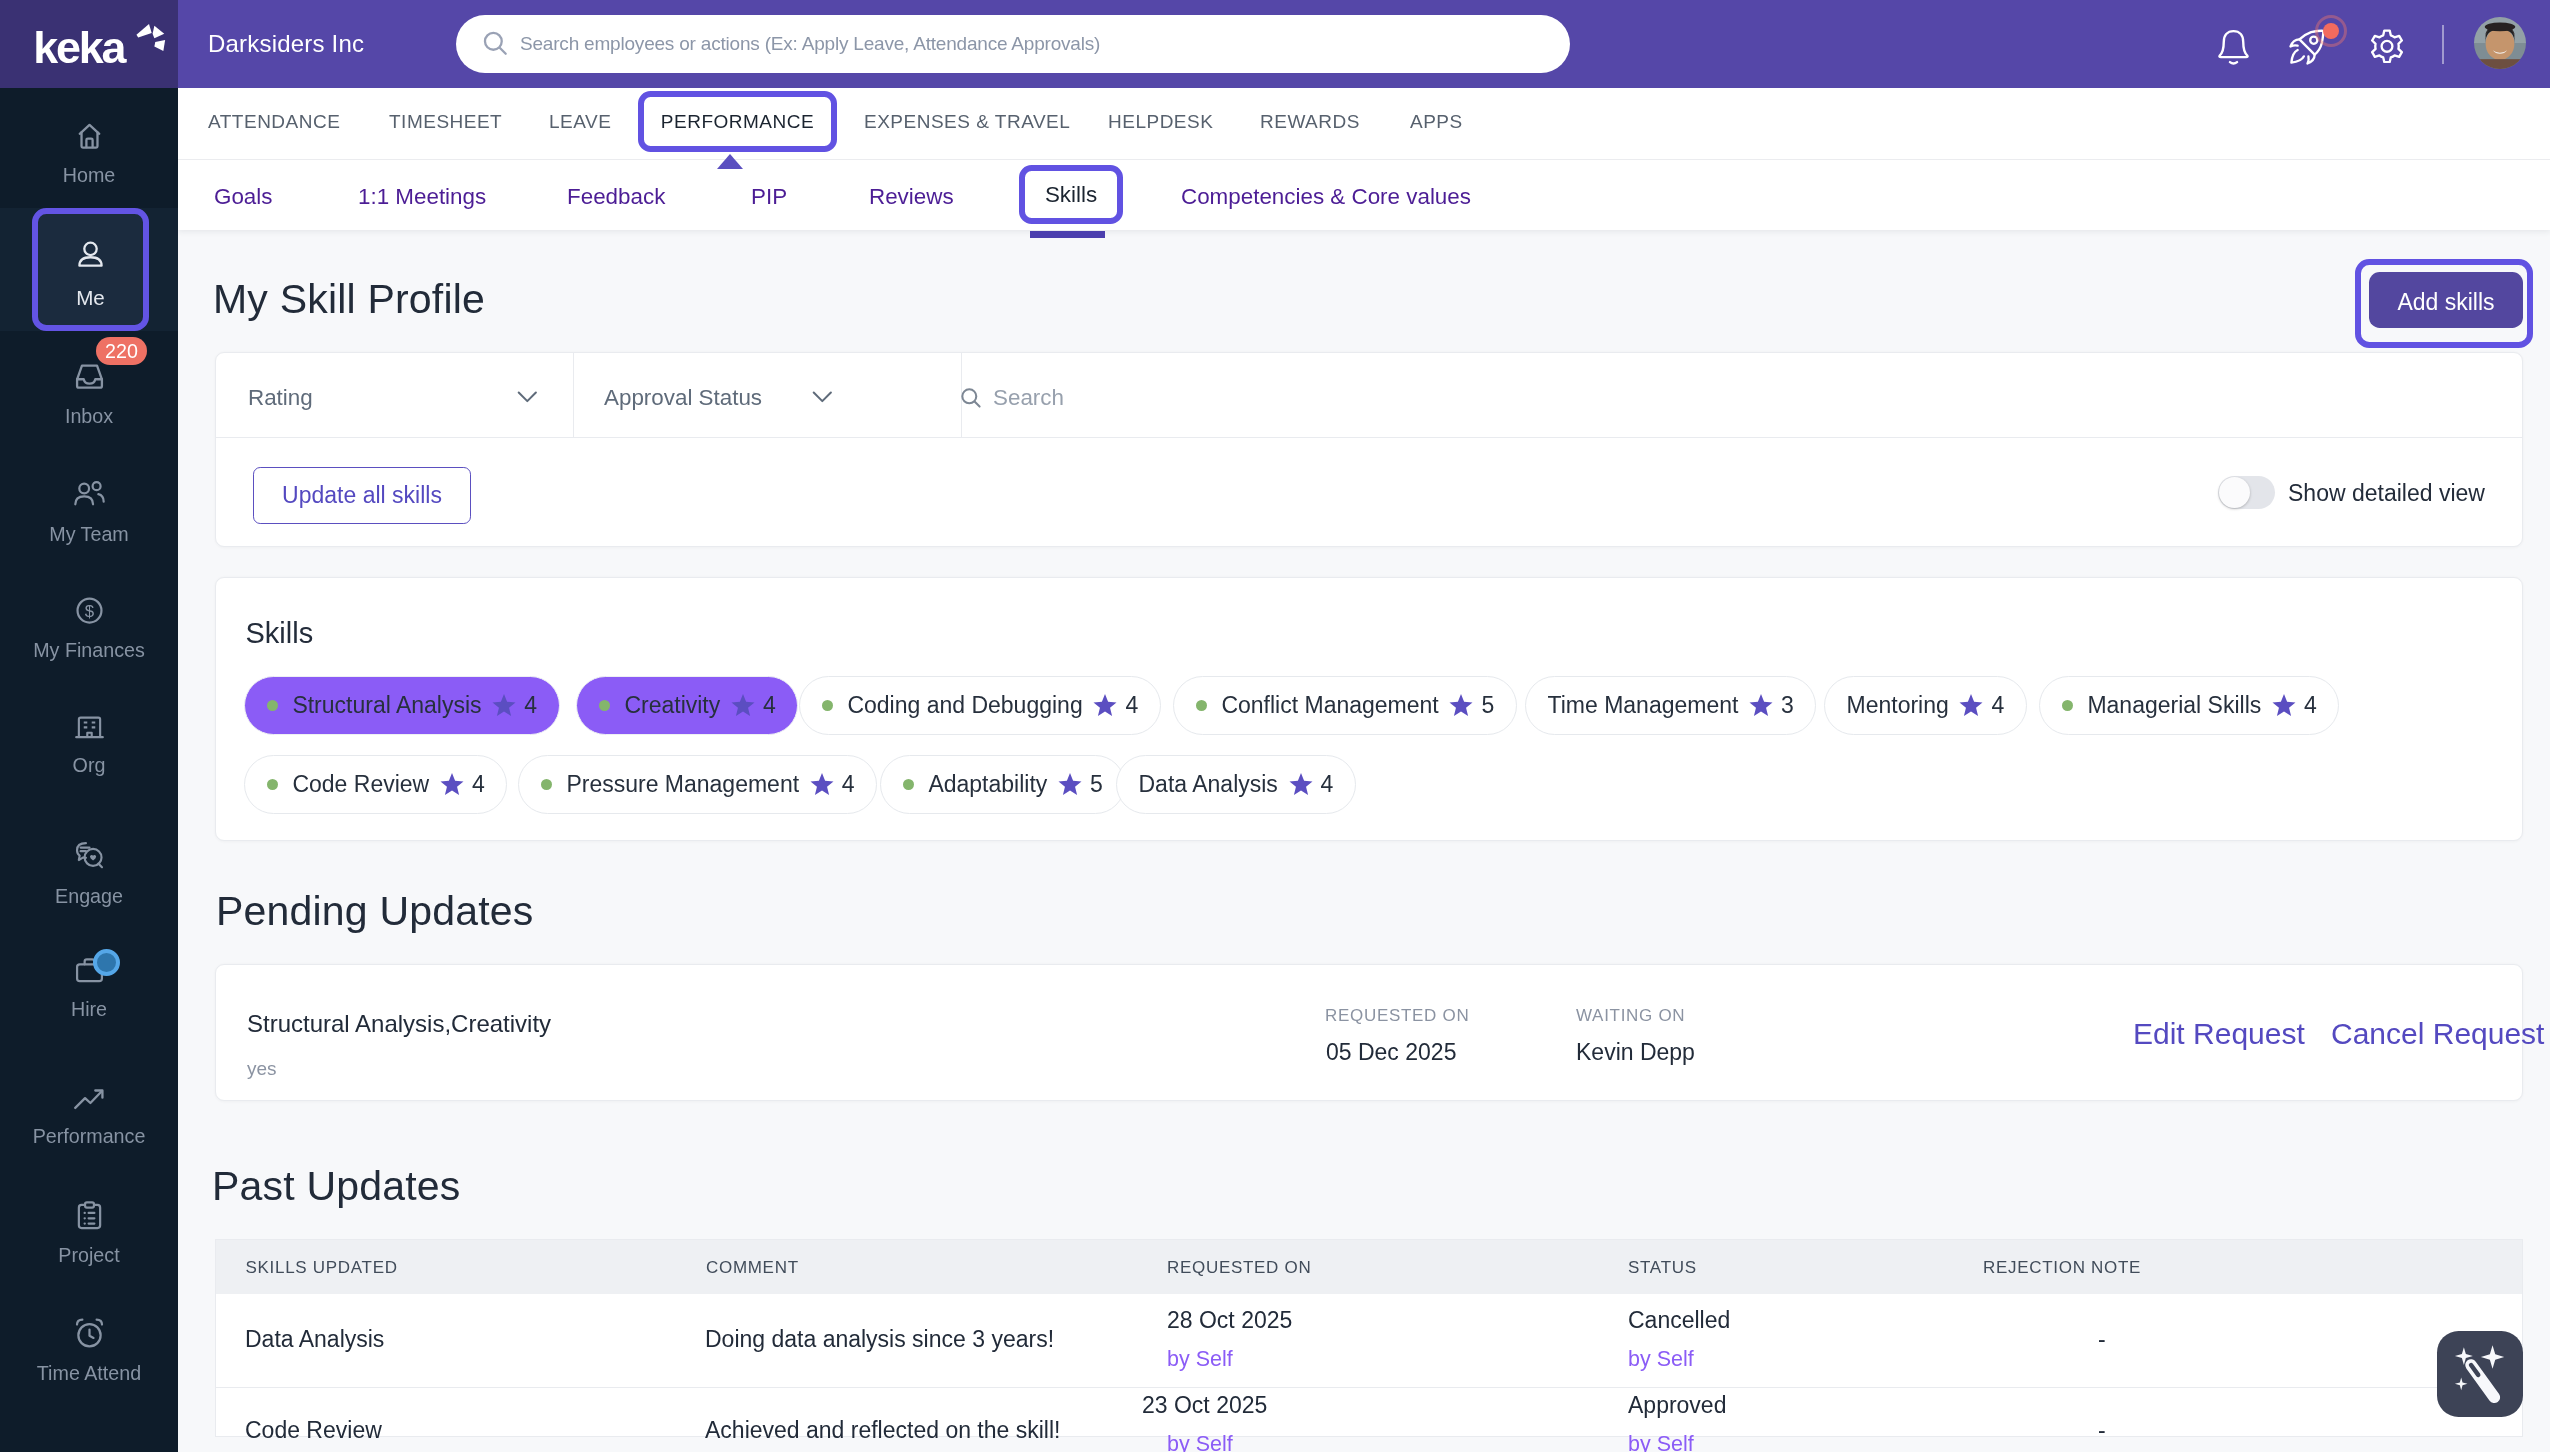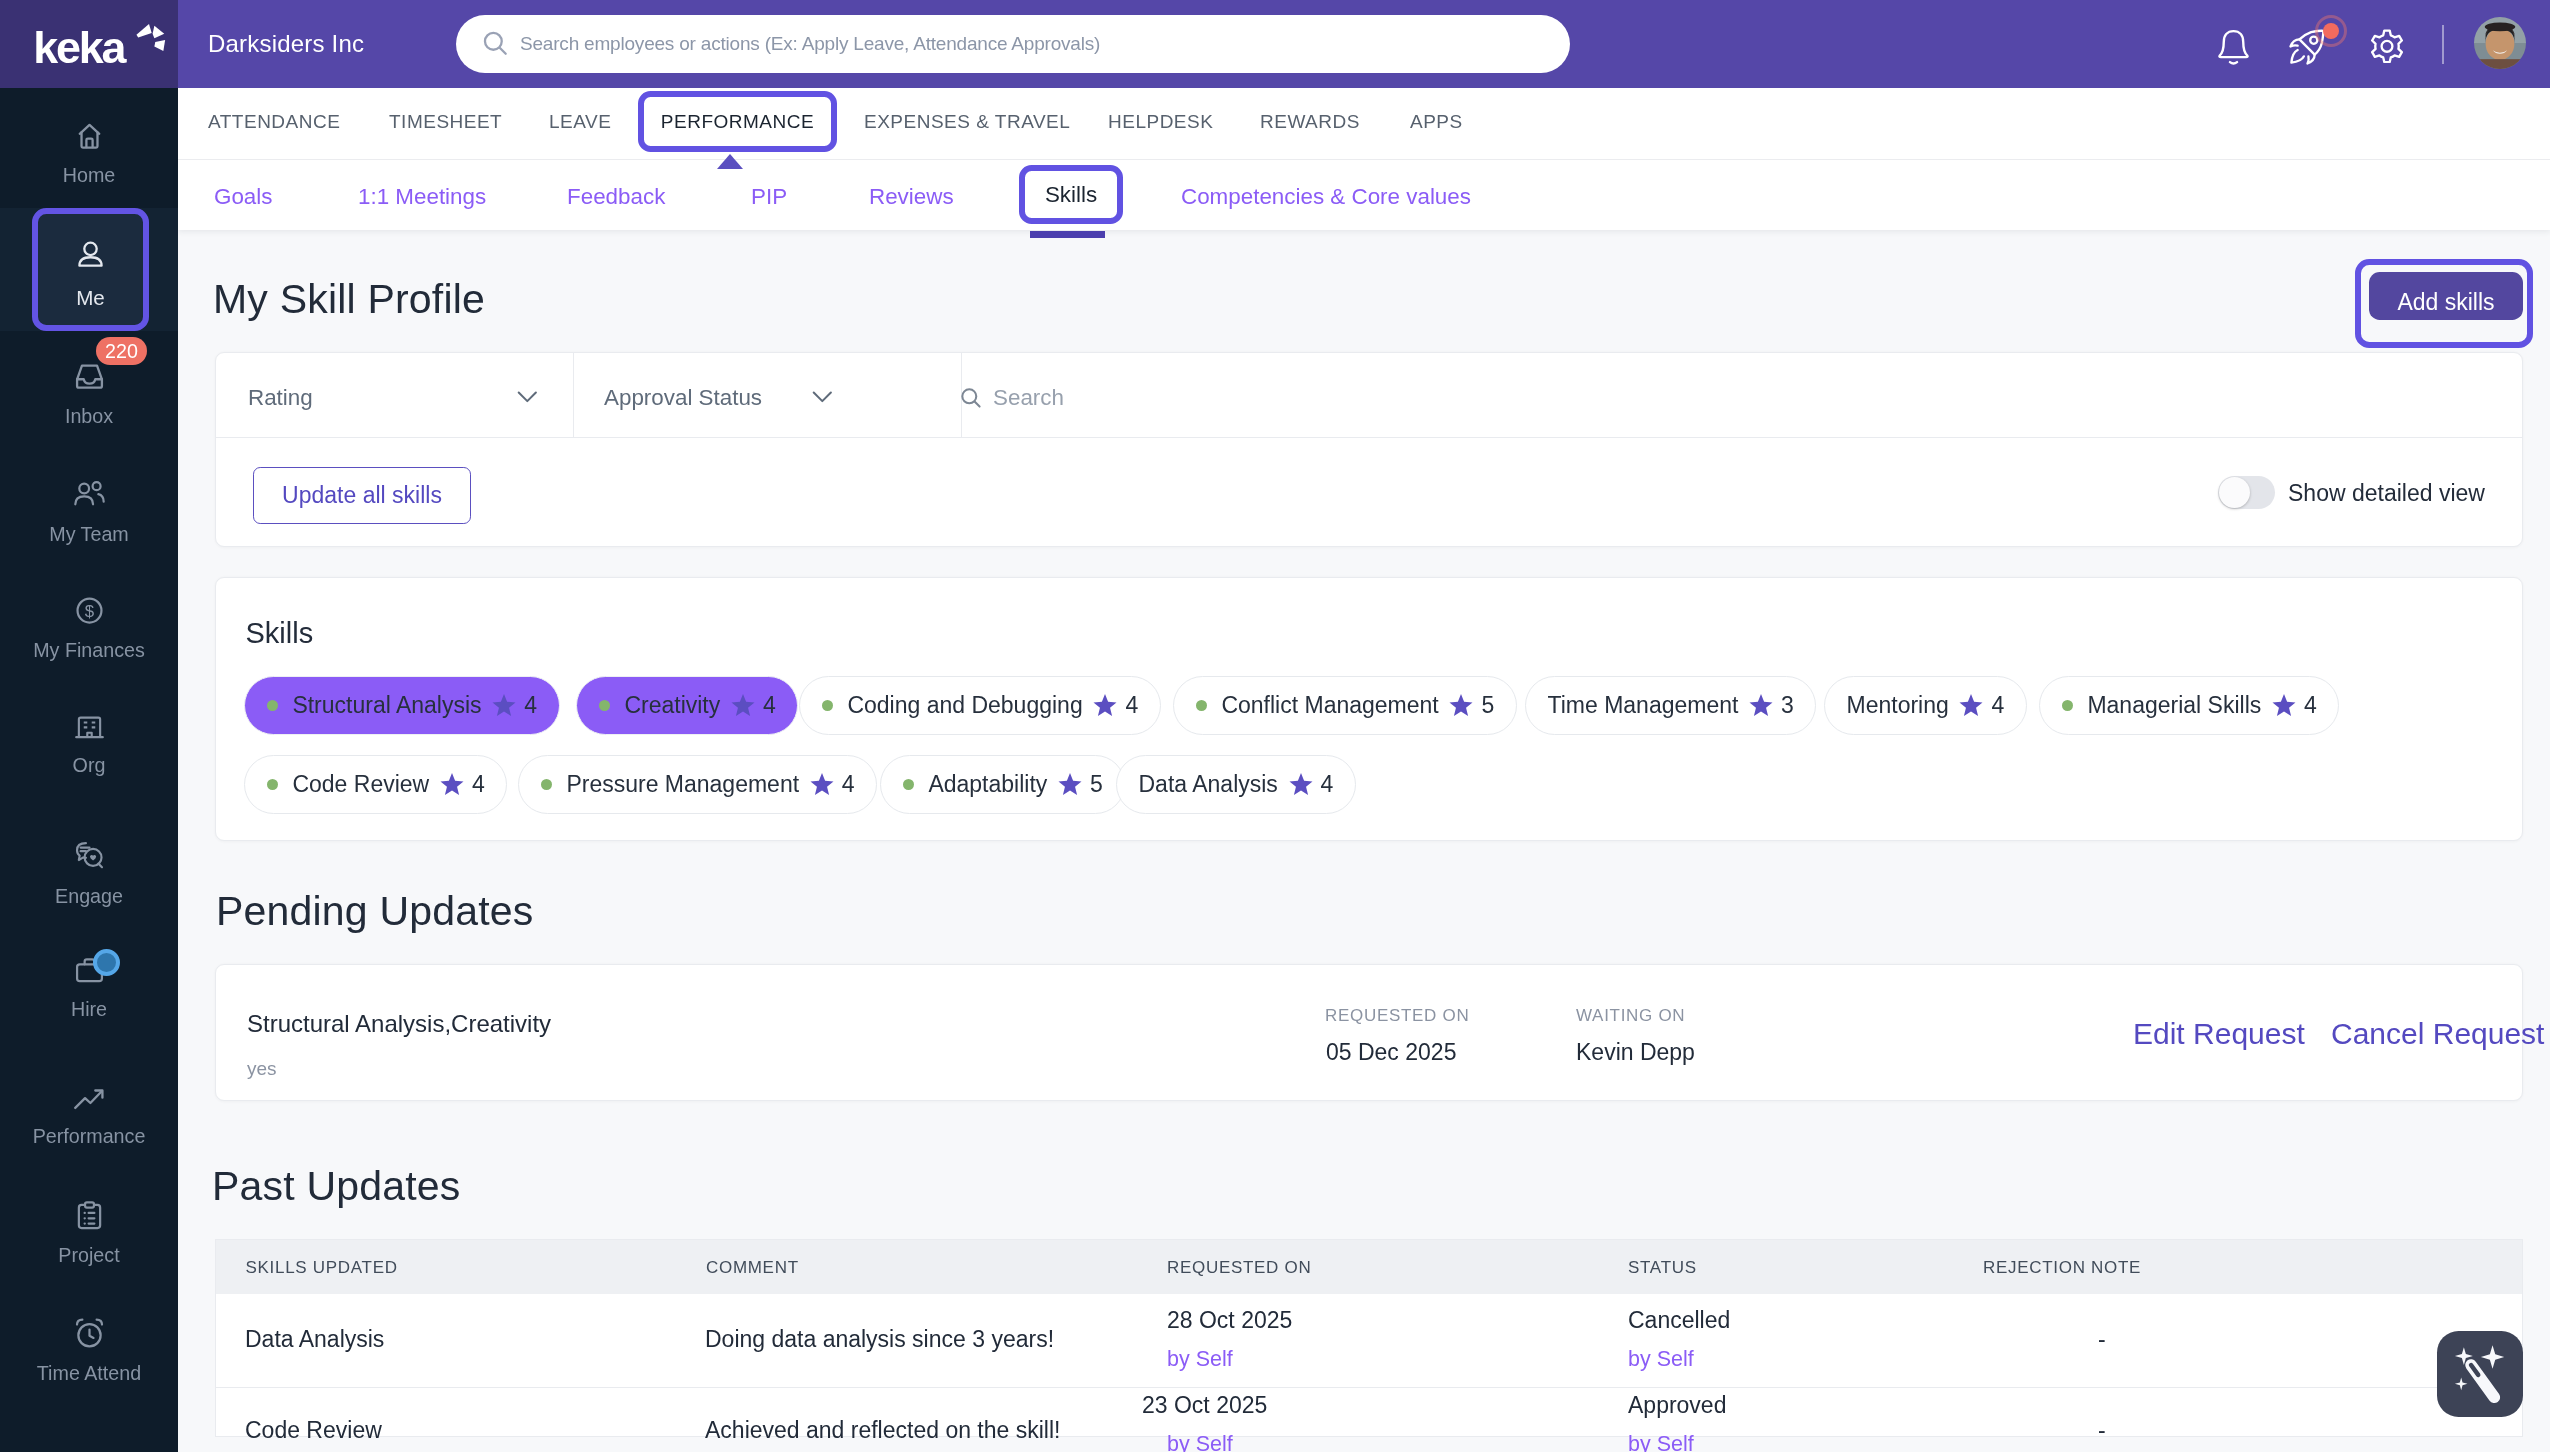--- a/index.html
+++ b/index.html
@@ -28,30 +28,30 @@
 #company { left:208px; top:29.5px; color:#fff; font-size:24px; font-weight:normal; letter-spacing:0.2px; }
 #searchpill { left:456px; top:15px; width:1114px; height:58px; background:#fff; border-radius:29.5px; }
 #searchpill .ph { position:absolute; left:64px; top:18px; color:#8c96a8; font-size:19px; letter-spacing:-0.2px; }
 #searchpill svg { position:absolute; left:25px; top:14.3px; }
 
 
 .nav1-item { top:111px; color:#57616e; font-size:19px; letter-spacing:0.5px; }
 #perfbox { left:638px; top:91px; width:199px; height:61px; border:6.3px solid #6152e2; border-radius:12.5px; background:#fff; }
 #perfbox span { position:absolute; left:50%; top:50%; transform:translate(-50%,-50%); white-space:nowrap; color:#1b2430; font-size:19px; letter-spacing:0.5px; }
 #tri { left:717px; top:154px; width:0; height:0; border-left:13.4px solid transparent; border-right:13.4px solid transparent; border-bottom:15px solid #5b4fc0; }
-.nav2-item { top:184px; color:#8b5cf6; font-size:22.4px; }
+.nav2-item { top:184px; color:#4c1d95; font-size:22.4px; }
 #skillsbox { left:1019px; top:165px; width:104px; height:59px; border:6.3px solid #6152e2; border-radius:12.5px; background:#fff; }
 #skillsbox span { position:absolute; left:50%; top:50%; transform:translate(-50%,-50%); color:#1b2430; font-size:22.4px; }
 #skillsline { left:1030px; top:231px; width:75px; height:7.2px; background:#4c3fae; }
 
 
 h1.pagehead { position:absolute; color:#222b39; font-size:41px; font-weight:normal; letter-spacing:0.2px; }
 .card { position:absolute; background:#fff; border:0.9px solid #e9ebef; border-radius:9px; box-shadow:0 0.9px 2.7px rgba(40,50,60,0.04); }
 #addbox { left:2355px; top:259px; width:178px; height:89px; border:6.3px solid #6152e2; border-radius:14.3px; background:#f7f8fa; }
-#addbtn { left:2369px; top:272px; width:154px; height:48px; background:#53479f; border-radius:10.7px; color:#fff; font-size:23px; text-align:center; line-height:60px; }
+#addbtn { left:2369px; top:272px; width:154px; height:56px; background:#53479f; border-radius:10.7px; color:#fff; font-size:23px; text-align:center; line-height:60px; }
 
 
 #filter { left:215px; top:352px; width:2308px; height:195px; }
 .vsep { position:absolute; top:0; width:0.9px; height:84px; background:#e9ebef; }
 #filter .hsep { position:absolute; left:0; top:84px; width:100%; height:0.9px; background:#e9ebef; }
 .ddlabel { position:absolute; top:385px; color:#5f6b7a; font-size:22.4px; }
 .chev { position:absolute; top:391px; }
 #updatebtn { left:253px; top:467px; width:218px; height:57px; border:1.8px solid #5b4fc0; border-radius:7.2px; color:#5449c0; font-size:23px; text-align:center; line-height:54px; background:#fff; }
 #toggle { left:2218px; top:476px; width:57px; height:33px; background:#e3e5ea; border-radius:17px; }
 #toggle .knob { position:absolute; left:0.9px; top:0.9px; width:31px; height:31px; background:#fbfbfc; border-radius:50%; box-shadow:0 0.9px 2.7px rgba(0,0,0,0.25); }

